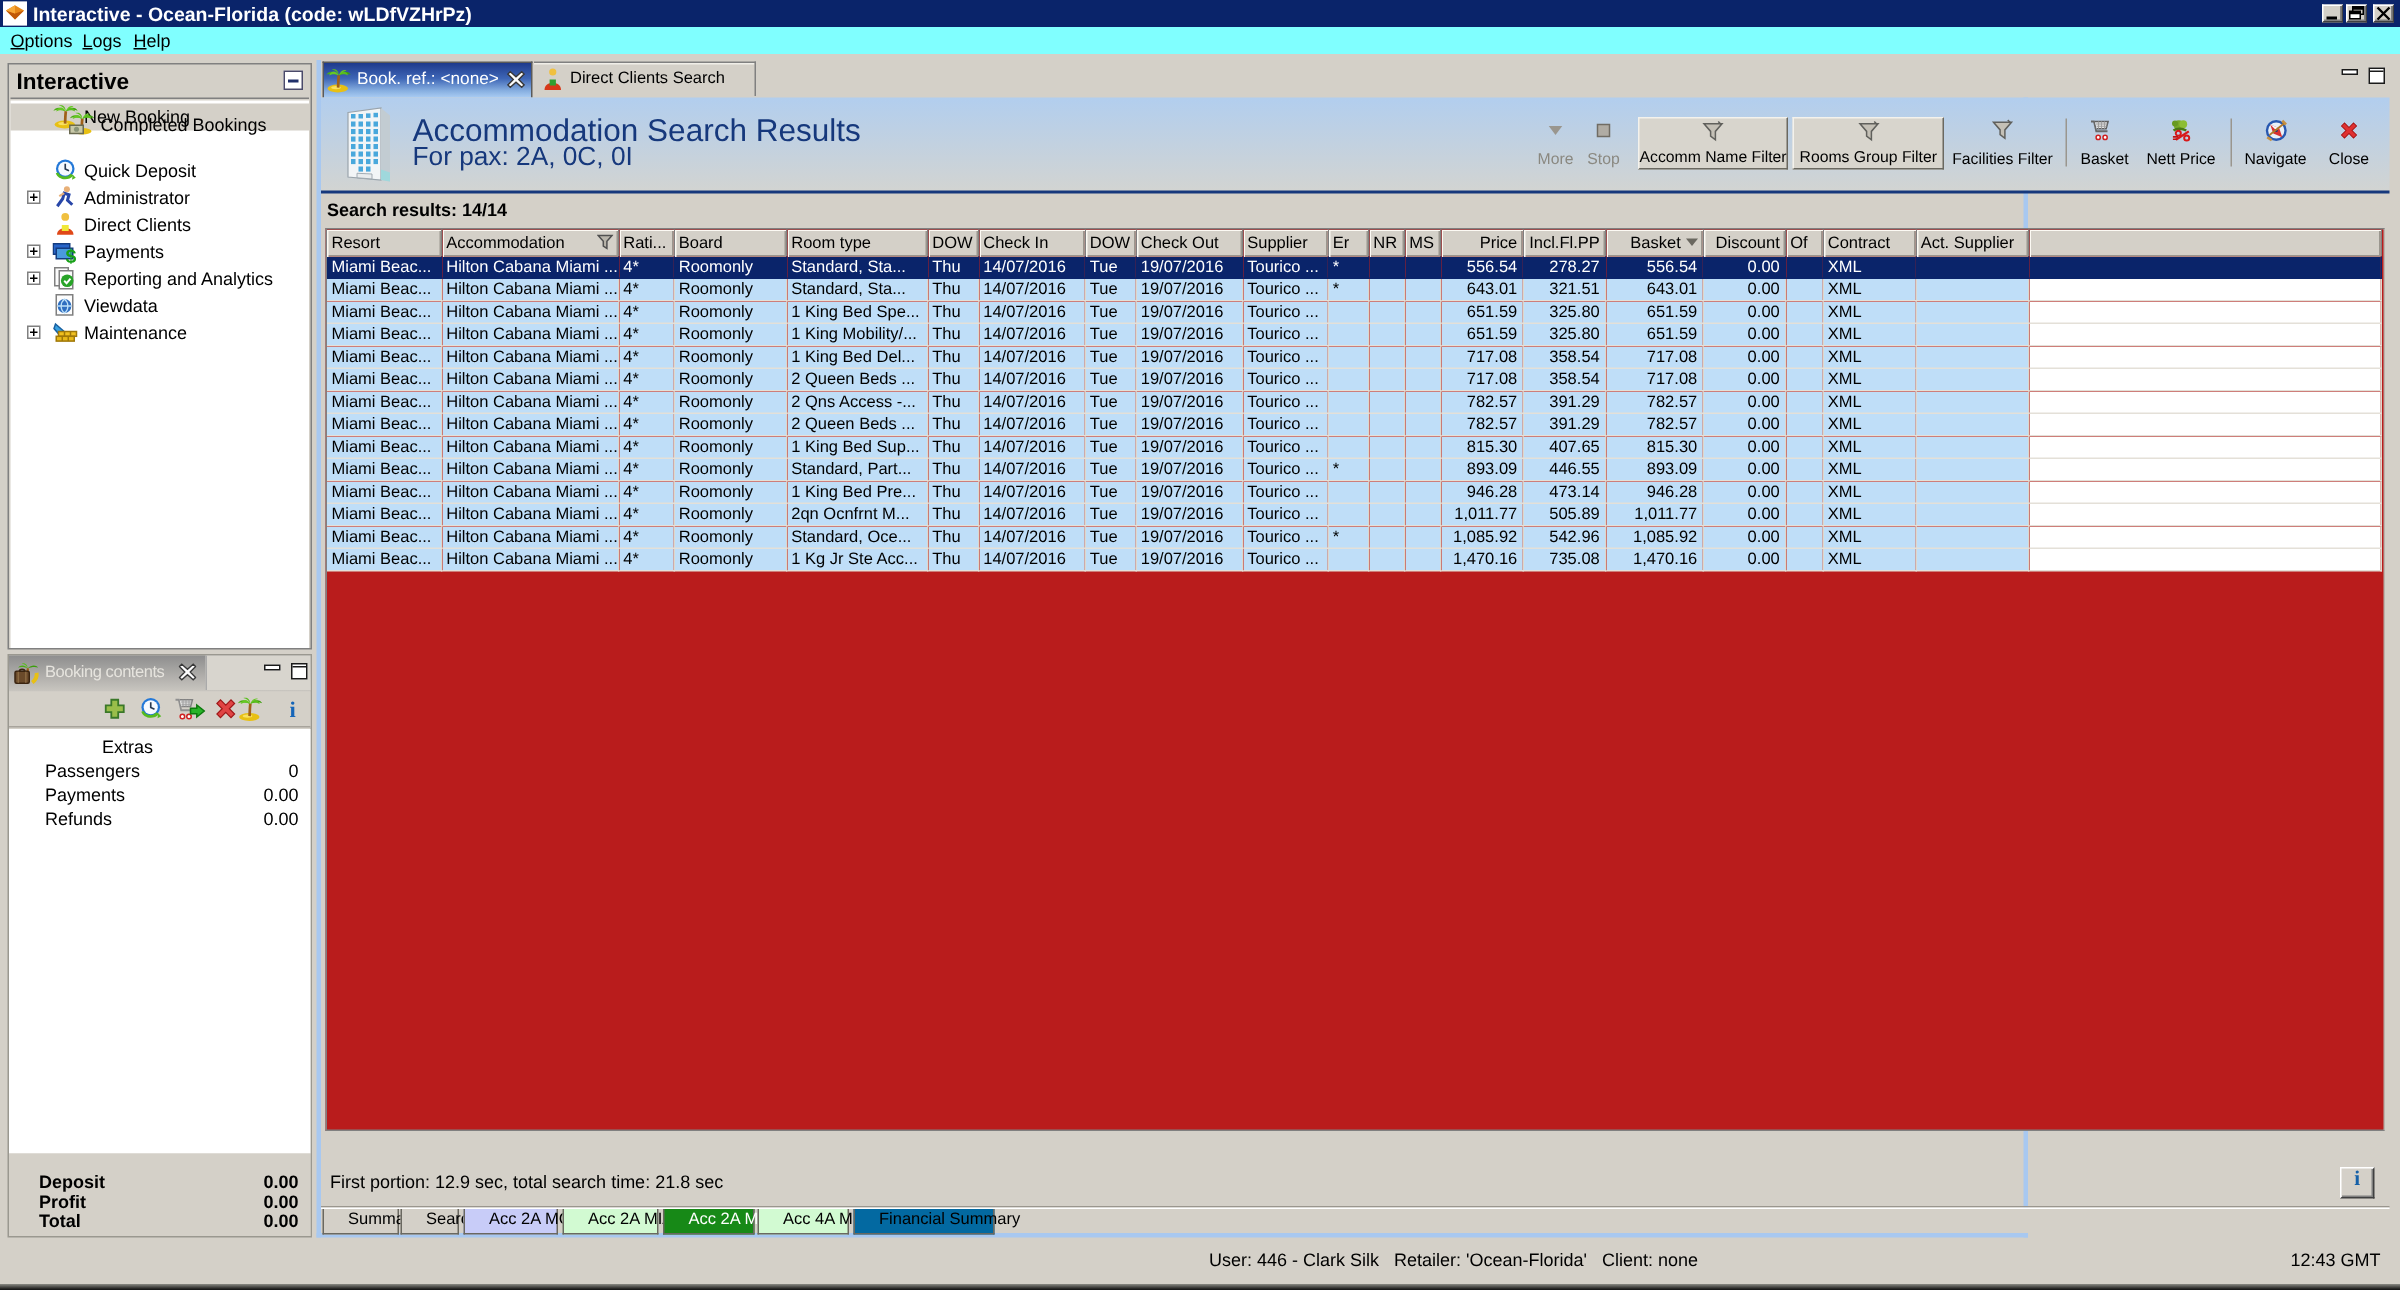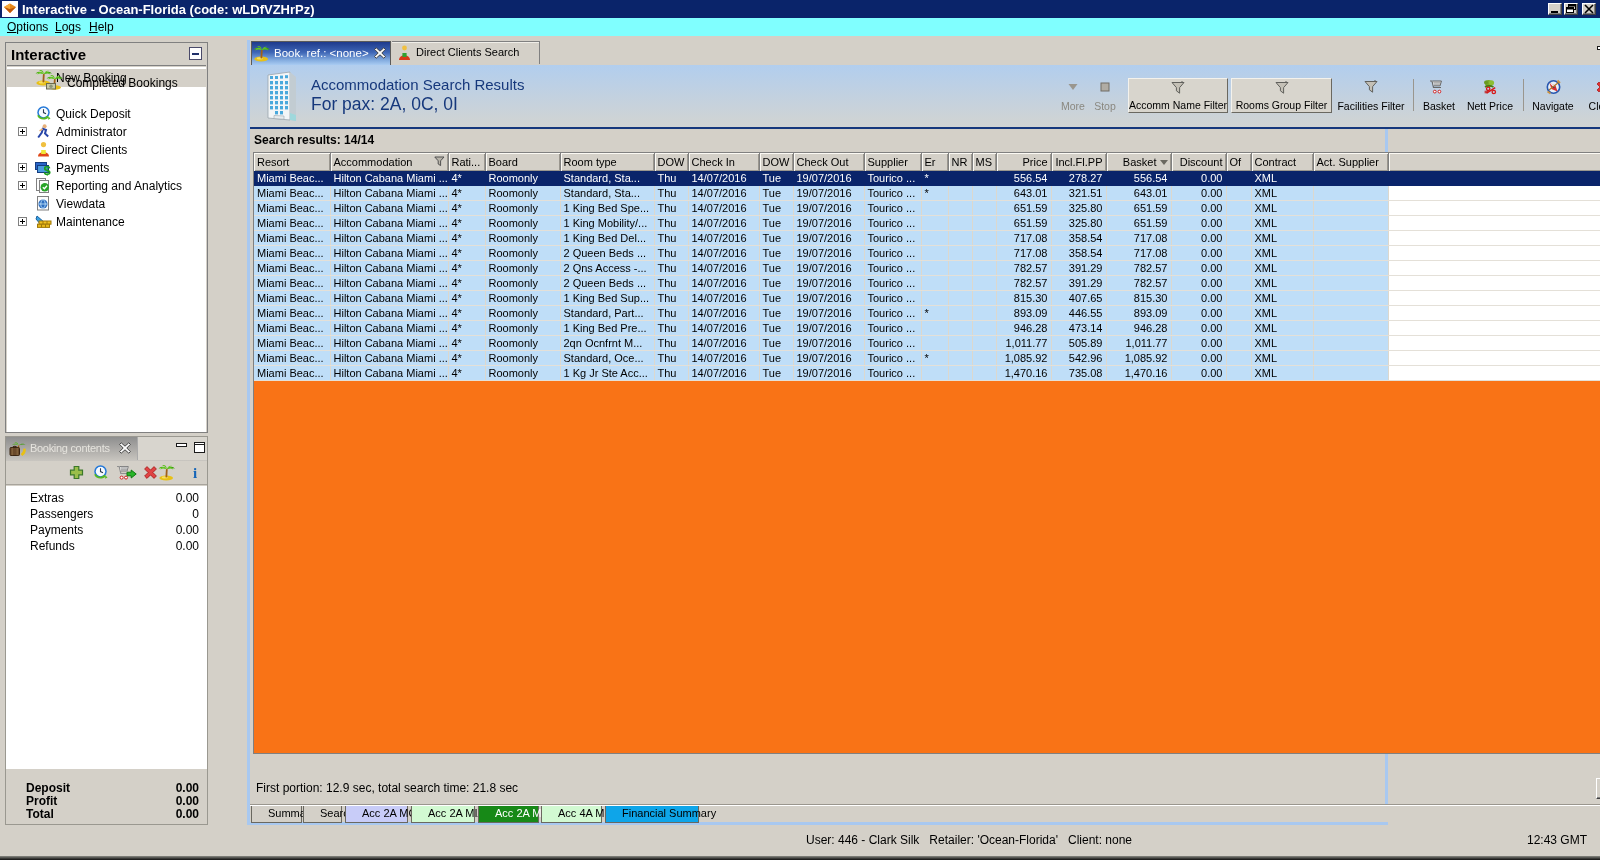--- a/index.html
+++ b/index.html
@@ -41,40 +41,40 @@
   #p2list { left:0; top:49px; width:201px; height:283px; background:#fff; font-size:12px; }
   .brow { position:absolute; left:0; width:201px; height:16px; }
   .brow .l { position:absolute; left:24px; top:1px; }
   .brow .r { position:absolute; right:8px; top:1px; }
   #p2sum { left:0; top:332px; width:201px; height:55px; background:#D4D0C8; font-size:12px; font-weight:bold; }
   .srow { position:absolute; left:0; width:201px; height:13px; }
   .srow .l { position:absolute; left:20px; top:0; }
   .srow .r { position:absolute; right:8px; top:0; }
 
   
-  #mdi { left:211px; top:40px; width:1141px; height:785px; background:#D4D0C8; border-right:3px solid #A8C8F0; border-bottom:3px solid #A8C8F0; border-left:3px solid #A8C8F0;margin-left:36px; }
+  #mdi { left:211px; top:40px; width:1141px; height:785px; background:#D4D0C8; border-right:3px solid #A8C8F0; border-bottom:3px solid #A8C8F0; border-left:3px solid #A8C8F0; }
   #tabbar { left:0; top:0; width:1379px; height:25px; background:#D4D0C8; }
   #tab1 { left:1px; top:1px; width:140px; height:24px; background:linear-gradient(#1E3A8C 0%, #3E66B6 45%, #86AEE0 80%, #A9CCF2 100%); color:#fff; font-size:11.5px; border:1px solid #5A5A5A; border-bottom:none; }
   #tab2 { left:142px; top:1px; width:148px; height:23px; background:#D4D0C8; color:#000; font-size:11px; border:1px solid #808080; border-left:none; border-bottom:none; box-shadow:inset 0 1px 0 #F0EEE8; }
   .mdimin { position:absolute; top:6px; width:11px; height:4px; background:#fff; border:1px solid #1A1A1A; }
   .mdimax { position:absolute; top:5px; width:11px; height:11px; background:#fff; border:1px solid #1A1A1A; }
   .mdimax:before { content:""; position:absolute; left:0; top:1px; width:9px; height:1px; background:#1A1A1A; }
 
   #header { left:0; top:25px; width:1379px; height:64px; background:linear-gradient(#B2CEEE,#D2D4D2); border-bottom:2px solid #16387C; }
-  #htitle { left:61px; top:11px; font-size:15px; color:#16387C; }
+  #htitle { left:61px; top:11px; font-size:21px; color:#16387C; }
   #hsub { left:61px; top:29px; font-size:17.5px; color:#16387C; }
   .tbtn { position:absolute; top:13px; height:35px; text-align:center; font-size:10.5px; color:#000; white-space:nowrap; }
   .tbtn .ic { position:absolute; top:1px; left:0; right:0; height:16px; }
   .tbtn .tx { position:absolute; bottom:1px; left:0; right:0; }
   .tbtn.dis { color:#8A8880; }
   .tbtn.framed { border:1px solid; border-color:#F4F2EC #6A6860 #6A6860 #F4F2EC; background:#D8D5CD; }
   .tsep { position:absolute; top:14px; width:1px; height:32px; background:#9A968E; }
 
   #srlabel { left:4px; top:93px; font-size:12px; font-weight:bold; color:#000; }
-  #twrap { left:3px; top:112px; width:1373px; height:602px; background:#f97316; border:1px solid #808080; border-right:1px solid #B8B4AC; }
+  #twrap { left:3px; top:112px; width:1373px; height:602px; background:#b91c1c; border:1px solid #808080; border-right:1px solid #B8B4AC; }
   table { border-collapse:collapse; table-layout:fixed; width:1369px; }
   th, td { overflow:hidden; white-space:nowrap; font-weight:normal; padding:0 3px; }
   thead th { position:relative; background:#D4D0C8; font-size:11px; height:18px; text-align:left; border-right:1px solid #808080; box-shadow:inset 1px 1px 0 #FCFAF4, inset -1px -1px 0 #9A968E; }
   tbody td { font-size:11px; height:14px; line-height:14px; border-right:1px solid #DCD8CE; border-bottom:1px solid #E4E0D8; }
   tr.sel td { background:#0A246A; color:#fff; border-right-color:#0A246A; border-bottom-color:#0A246A; }
   tr.norm td { background:#BFDEF8; color:#000; }
   tr.norm td.last { background:#fff; }
   td.r, th.r { text-align:right; }
 
   #botstatus { left:6px; top:741px; font-size:12px; color:#000; }
@@ -279,21 +279,21 @@
 <path d="M8.8 5.2 C10.6 1.6 14 2.2 15.2 5.4 C12.6 3.8 10.2 4.6 8.8 5.2 Z" fill="#58BE1C"></path>
 <path d="M8.8 5.2 C8.8 1.4 6 0.6 4.2 1.4 C6.6 1.8 8.2 3.4 8.8 5.2 Z" fill="#58BE1C"></path>
 <path d="M9.2 5.2 C9.8 2.2 12.4 1.2 14 2 C11.8 2.4 10 3.8 9.2 5.2 Z" fill="#66C824"></path>
 <path d="M8.4 13.4 C8.5 10.2 8.6 7.2 8.9 5.2" stroke="#A06018" stroke-width="1.8" fill="none"></path>
         </svg></span>
       <span style="position:absolute;left:186px;top:3px;"><svg width="10" height="17" viewBox="0 0 10 17">
           <text x="1" y="14" font-size="15" font-weight="bold" fill="#1565B8" font-family="Liberation Serif">i</text>
         </svg></span>
     </div>
     <div class="abs" id="p2list">
-      <div class="brow" style="top:4px;">
+      <div class="brow" style="top:4px;margin-left:38px;">
         <span class="l">Extras</span>
         <span class="r">0.00</span>
       </div>
       <div class="brow" style="top:20px;">
         <span class="l">Passengers</span>
         <span class="r">0</span>
       </div>
       <div class="brow" style="top:36px;">
         <span class="l">Payments</span>
         <span class="r">0.00</span>
@@ -848,21 +848,21 @@
     <span class="abs" id="botstatus">First portion: 12.9 sec, total search time: 21.8 sec</span>
     <div class="abs" id="infobtn">i</div>
     <div class="abs" id="groove"></div>
     <div class="abs" id="btabs">
       <div class="btab" style="left:1px;width:51px;background:#D4D0C8;color:#000;">Summary</div>
       <div class="btab" style="left:53px;width:39px;background:#D4D0C8;color:#000;">Search</div>
       <div class="btab" style="left:95px;width:63px;background:#C8CCF8;color:#000;">Acc 2A MCO</div>
       <div class="btab" style="left:161px;width:64px;background:#D2FAD2;color:#000;">Acc 2A MIA</div>
       <div class="btab" style="left:228px;width:61px;background:#178917;color:#fff;">Acc 2A MIA</div>
       <div class="btab" style="left:291px;width:61px;background:#D2FAD2;color:#000;">Acc 4A MIA</div>
-      <div class="btab" style="left:355px;width:94px;background:#0ea5e9;color:#000;">Financial Summary</div>
+      <div class="btab" style="left:355px;width:94px;background:#0369a1;color:#000;">Financial Summary</div>
     </div>
   </div>
 
   <div class="abs" id="statusbar">
     <span class="abs" style="left:806px;top:7px;">User: 446 - Clark Silk&nbsp;&nbsp;&nbsp;Retailer: 'Ocean-Florida'&nbsp;&nbsp;&nbsp;Client: none</span>
     <span class="abs" style="right:13px;top:7px;">12:43 GMT</span>
   </div>
   <div class="abs" id="darkstrip"></div>
 
 </body></html>

